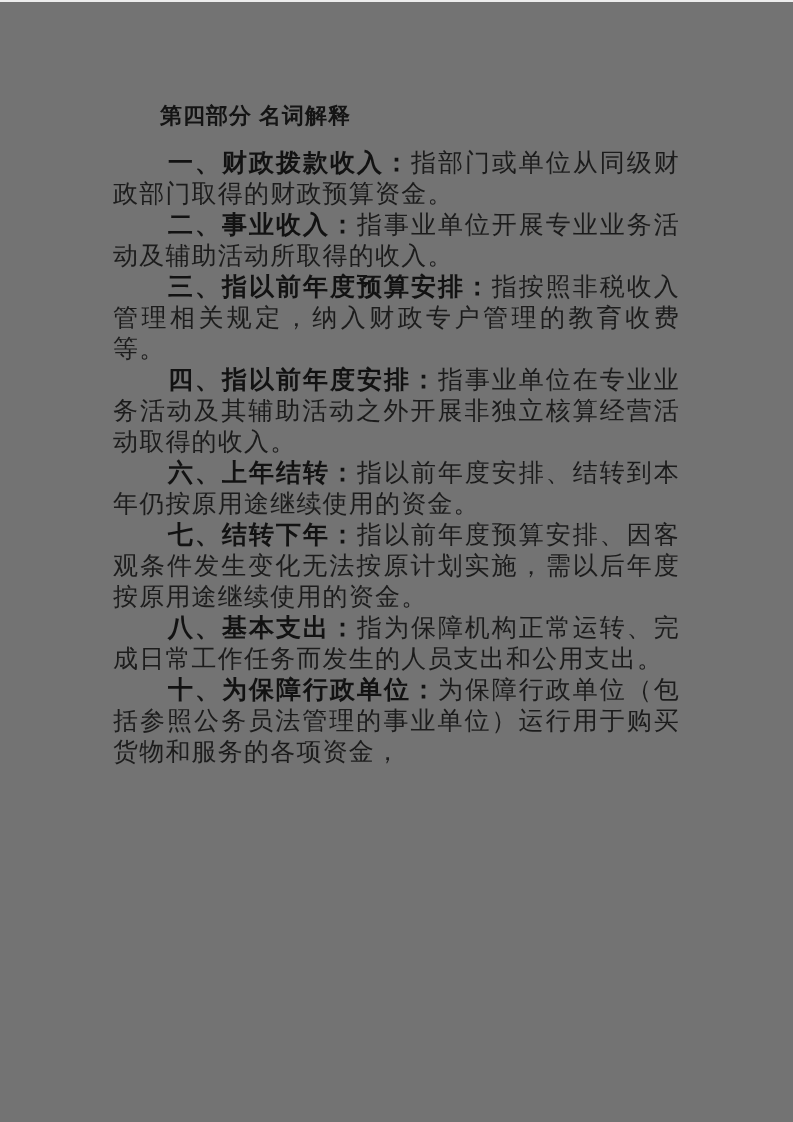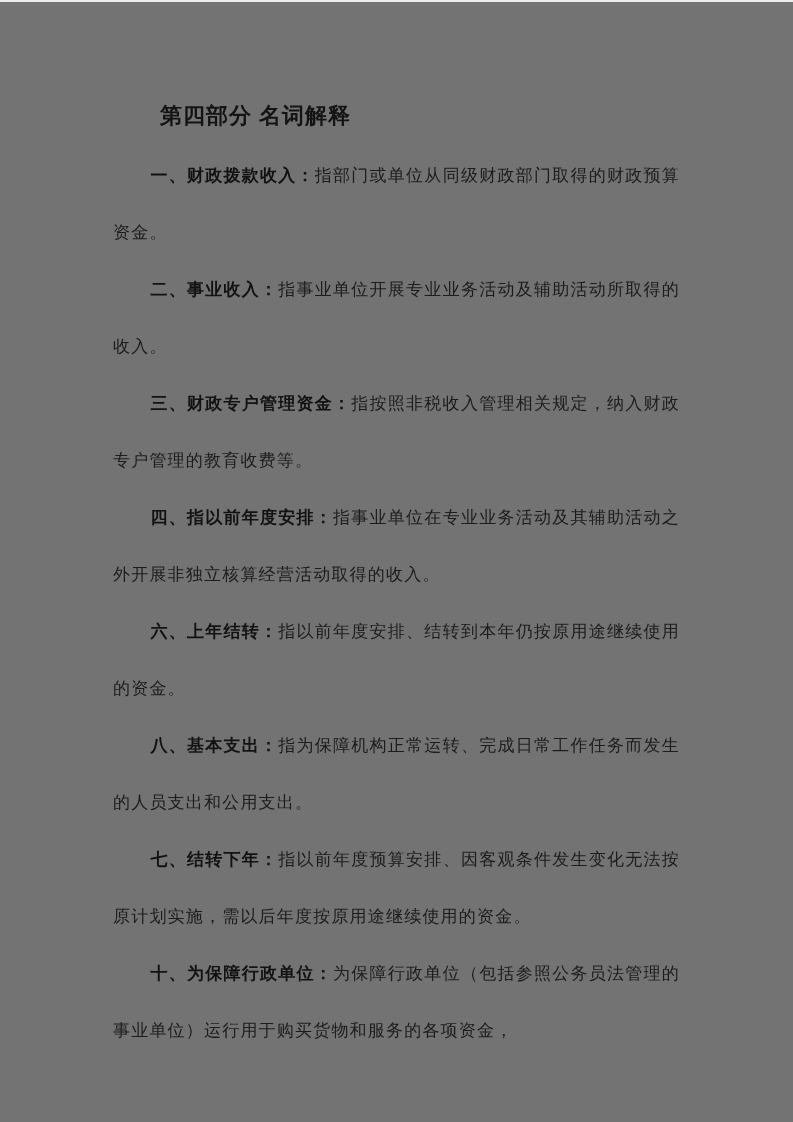--- a/index.html
+++ b/index.html
@@ -26,42 +26,42 @@
     font-weight: bold;
     letter-spacing: 1px;
     color: #141414;
   }
   .content {
     margin: 16px 113px 0 113px;
     width: 567px;
   }
   .para {
     margin: 0;
-    font-size: 17px;
-    line-height: 57px;
+    font-size: 25px;
+    line-height: 31px;
     letter-spacing: 1.2px;
     text-align: justify;
     text-justify: inter-ideograph;
     text-indent: 2.2em;
     color: #1c1c1c;
   }
   .para .term {
     font-weight: bold;
     color: #121212;
   }
 </style>
 </head>
 <body>
 
 <div class="page">
   <h1 class="title">第四部分 名词解释</h1>
 
   <div class="content">
     <p class="para"><span class="term">一、财政拨款收入：</span><span>指部门或单位从同级财政部门取得的财政预算资金。</span></p>
     <p class="para"><span class="term">二、事业收入：</span><span>指事业单位开展专业业务活动及辅助活动所取得的收入。</span></p>
-    <p class="para"><span class="term">三、财政专户管理资金：</span><span>指按照非税收入管理相关规定，纳入财政专户管理的教育收费等。</span></p>
+    <p class="para"><span class="term">三、指以前年度预算安排：</span><span>指按照非税收入管理相关规定，纳入财政专户管理的教育收费等。</span></p>
     <p class="para"><span class="term">四、指以前年度安排：</span><span>指事业单位在专业业务活动及其辅助活动之外开展非独立核算经营活动取得的收入。</span></p>
     <p class="para"><span class="term">六、上年结转：</span><span>指以前年度安排、结转到本年仍按原用途继续使用的资金。</span></p>
+    <p class="para"><span class="term">七、结转下年：</span><span>指以前年度预算安排、因客观条件发生变化无法按原计划实施，需以后年度按原用途继续使用的资金。</span></p>
     <p class="para"><span class="term">八、基本支出：</span><span>指为保障机构正常运转、完成日常工作任务而发生的人员支出和公用支出。</span></p>
-    <p class="para"><span class="term">七、结转下年：</span><span>指以前年度预算安排、因客观条件发生变化无法按原计划实施，需以后年度按原用途继续使用的资金。</span></p>
     <p class="para"><span class="term">十、为保障行政单位：</span><span>为保障行政单位（包括参照公务员法管理的事业单位）运行用于购买货物和服务的各项资金，</span></p>
   </div>
 </div>
 
 </body></html>

